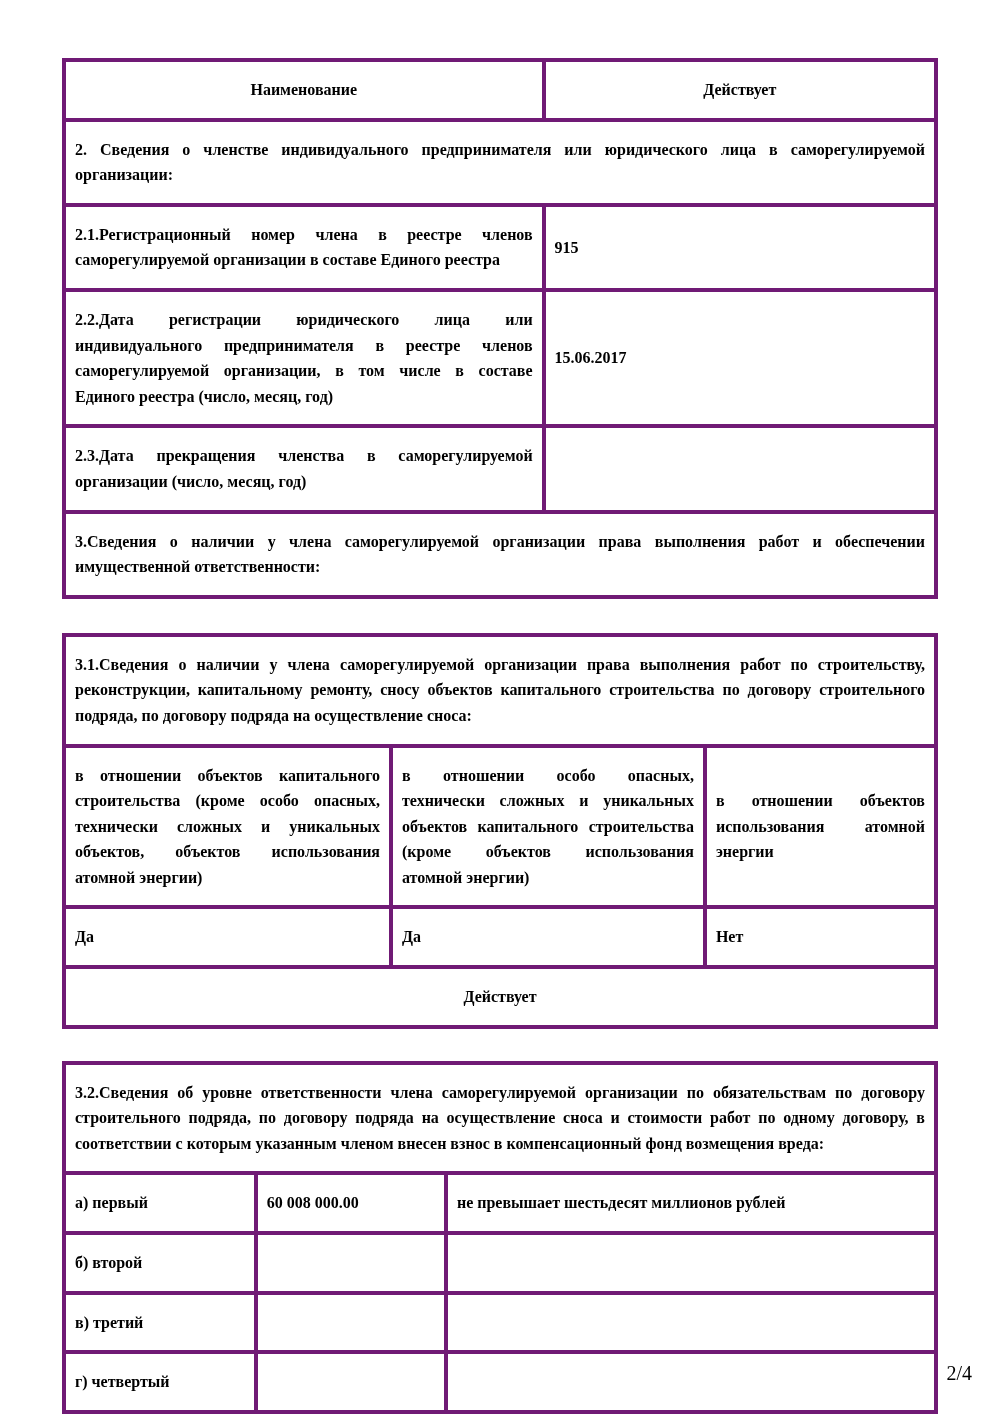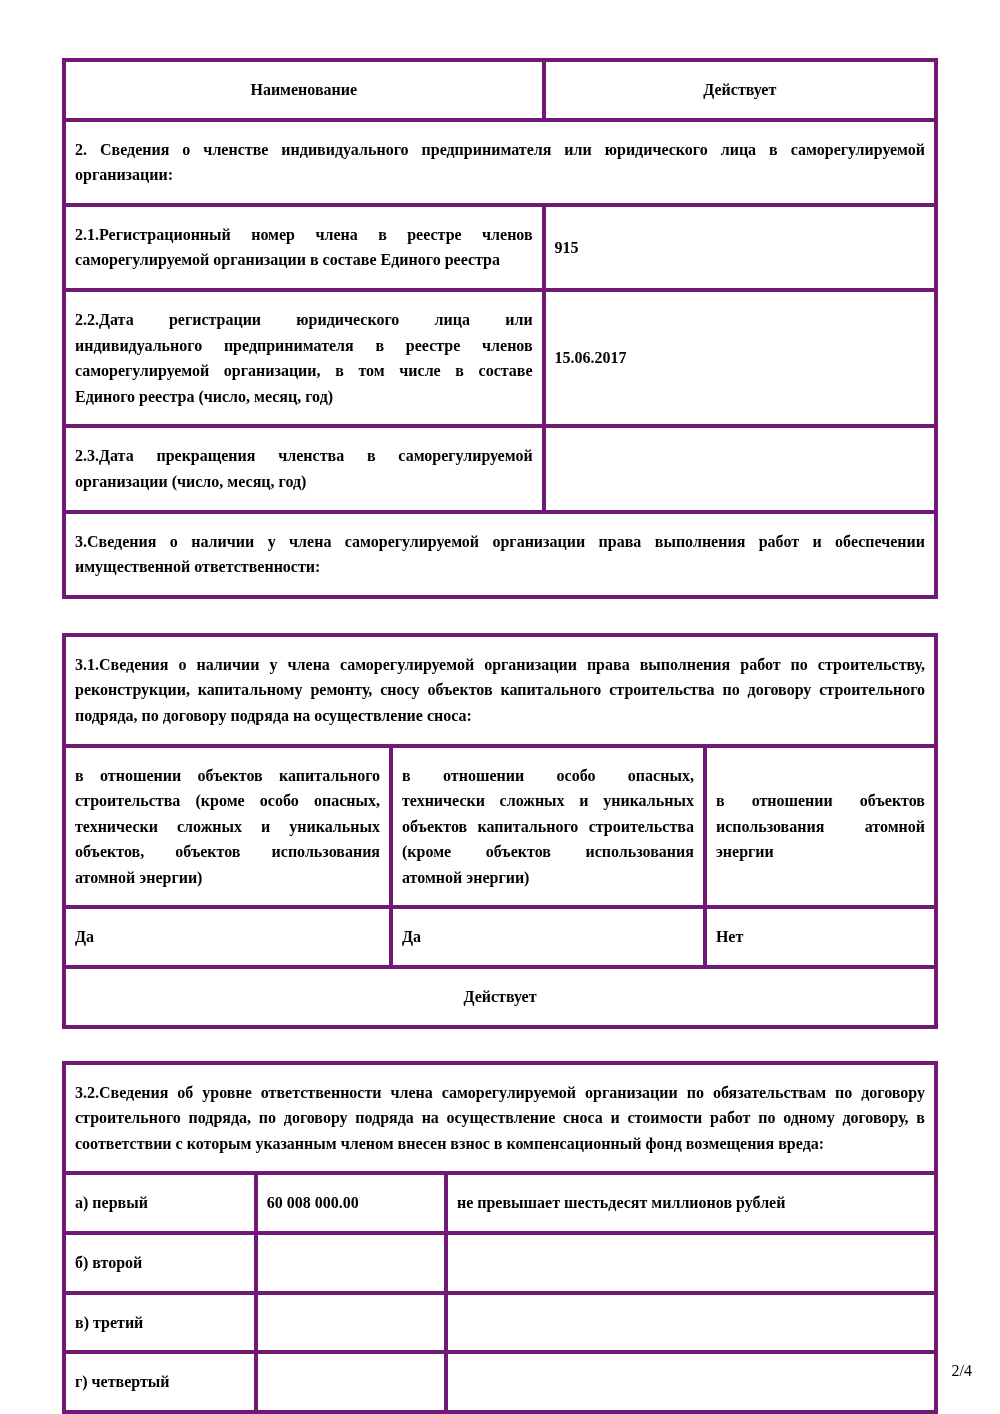--- a/index.html
+++ b/index.html
@@ -35,21 +35,21 @@
     font-weight: bold;
   }
   .center { text-align: center !important; }
   .bold { font-weight: bold; }
   .gap-a { height: 34px; }
   .gap-b { height: 32px; }
   .page-number {
     position: absolute;
     top: 1362px;
     right: 28px;
-    font-size: 16px;
+    font-size: 20px;
     font-family: "Liberation Serif", "DejaVu Serif", serif;
     color: #000;
   }
 </style>
 </head>
 <body>
 
 <div class="sheet">
 
   <table class="tbl">

